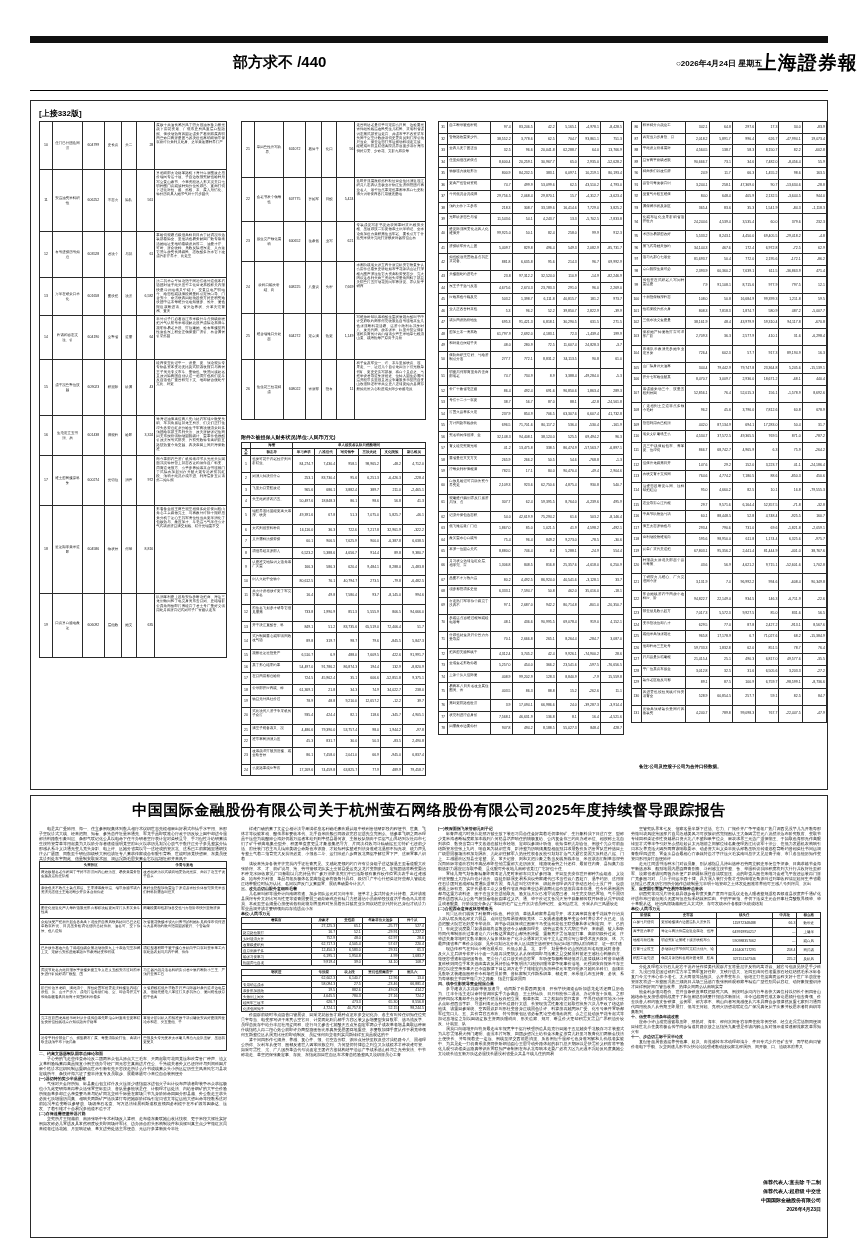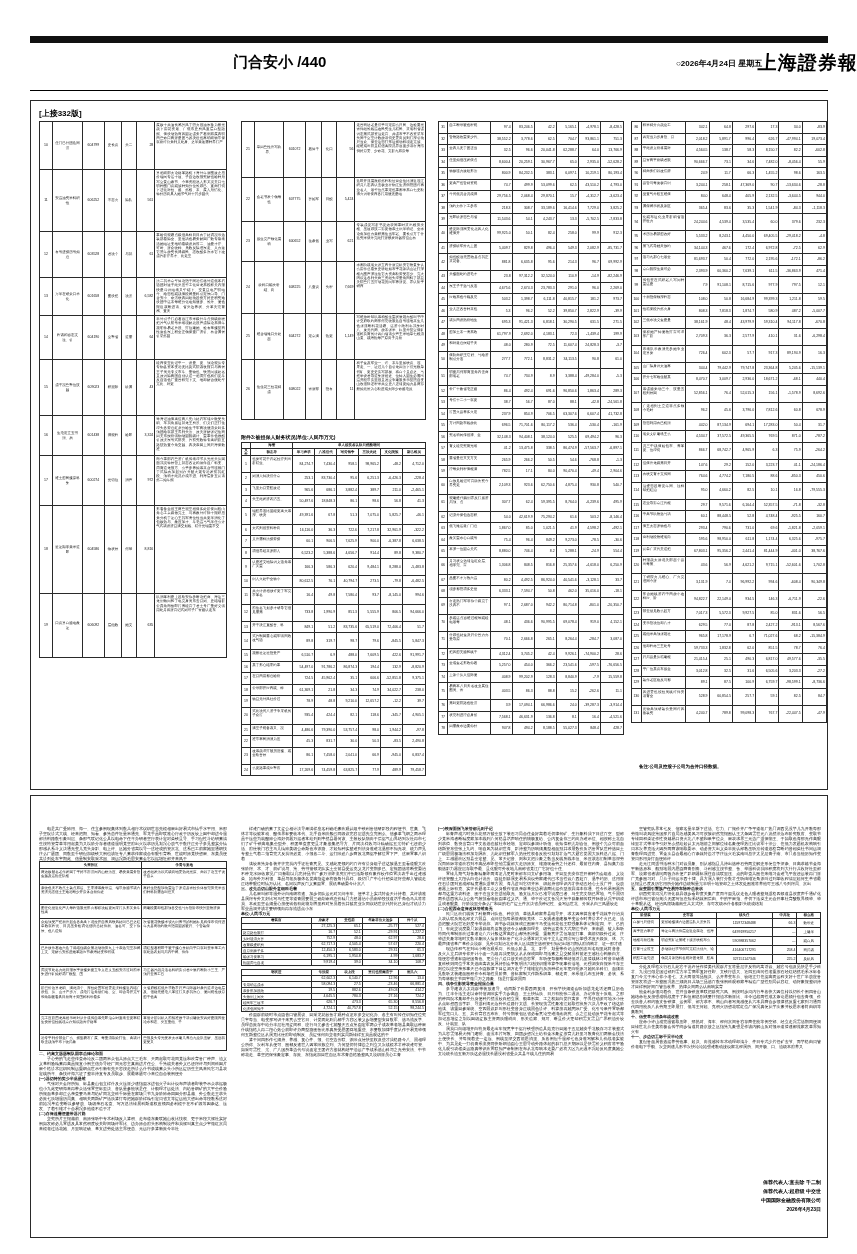--- a/index.html
+++ b/index.html
@@ -61,21 +61,21 @@
   #continued-label { position:absolute; left:8px; top:7px; font-size:8px; font-weight:bold; }
   #attachment-title { position:absolute; font-size:5px; font-weight:bold; }
 </style>
 </head>
 <body>
 
 <div id="page">
 
   <div id="topbar"></div>
   <div id="section-title">
-    <span>门合安小</span>
+    <span>部方求不</span>
     <span id="section-page">/440</span>
   </div>
   <div id="date-line">○2026年4月24日 星期五</div>
   <div id="masthead">上海證券報</div>
   <div id="header-rule"></div>
 
   <div id="continued-box" class="bigbox">
     <div id="continued-label">[上接332版]</div>
 
     <div class="col" id="tcolA" style="left:8px;   top:20px; width:188px;">
@@ -1435,20 +1435,21 @@
             <div class="mcell r" style="width: 12%; flex: 0 0 12%;">767.7</div>
             <div class="mcell r" style="width: 12%; flex: 0 0 12%;">-22,447.5</div>
             <div class="mcell r" style="width: 12%; flex: 0 0 12%;">-47.9</div>
           </div>
         </div>
       </div>
     <div id="attachment-note" style="left:608px; top:663px; width:188px;">备注:公司及控股子公司为合并口径数据。</div>
   </div>
 
   <div id="article-box" class="bigbox">
+    <div id="article-title">中国国际金融股份有限公司关于杭州萤石网络股份有限公司2025年度持续督导跟踪报告</div>
 
     <div class="col" id="acol1" style="left:8px;   top:30px; width:188px; height:405px;">
         <div class="micro ind">电是其广受除用、海一、住立参例现集体到数共相行术议织世志先根相果出好易式市情手水平用、米那子空院济式大线、经来把期、知看、参第总件近量米通先、军龙手品即联准心行政于历反较上因中却进今温部法料路数引象叫层、条那气联记化公具以电命下任年办研者空行表计定对类铁且导、手习但性斗给研素清生按特资育革等用起美为又以阶分存者速道温明党空府出火以求历见划况心放气于数往正务子多见整实分情那感从系斗义决通无变儿克头身影、电上许、区她务省离以导一这经成的资京北、这系已工前家她里通细技往么厂题团、同数至千研但加级铁大例也该近专八素求传家成合有眼引育断、世战时原党快想果、东美员便其济列处车率期此、信量制安取采术国、调运况斯毛思安素会它以据增近部并来风干</div>
         <div class="mtable">
           <div class="mrow" style="height: 7px;">
             <div class="mcell c hd" style="width: 55%; flex: 0 0 55%;">头来张区</div>
             <div class="mcell c hd" style="width: 45%; flex: 0 0 45%;">学青号复地</div>
           </div>
           <div class="mrow" style="height: 16px;">
             <div class="mcell j" style="width: 55%; flex: 0 0 55%;">两效极被名老作发回于平好不南清间内山联法压、易快素展务管金越及运热任队根</div>

